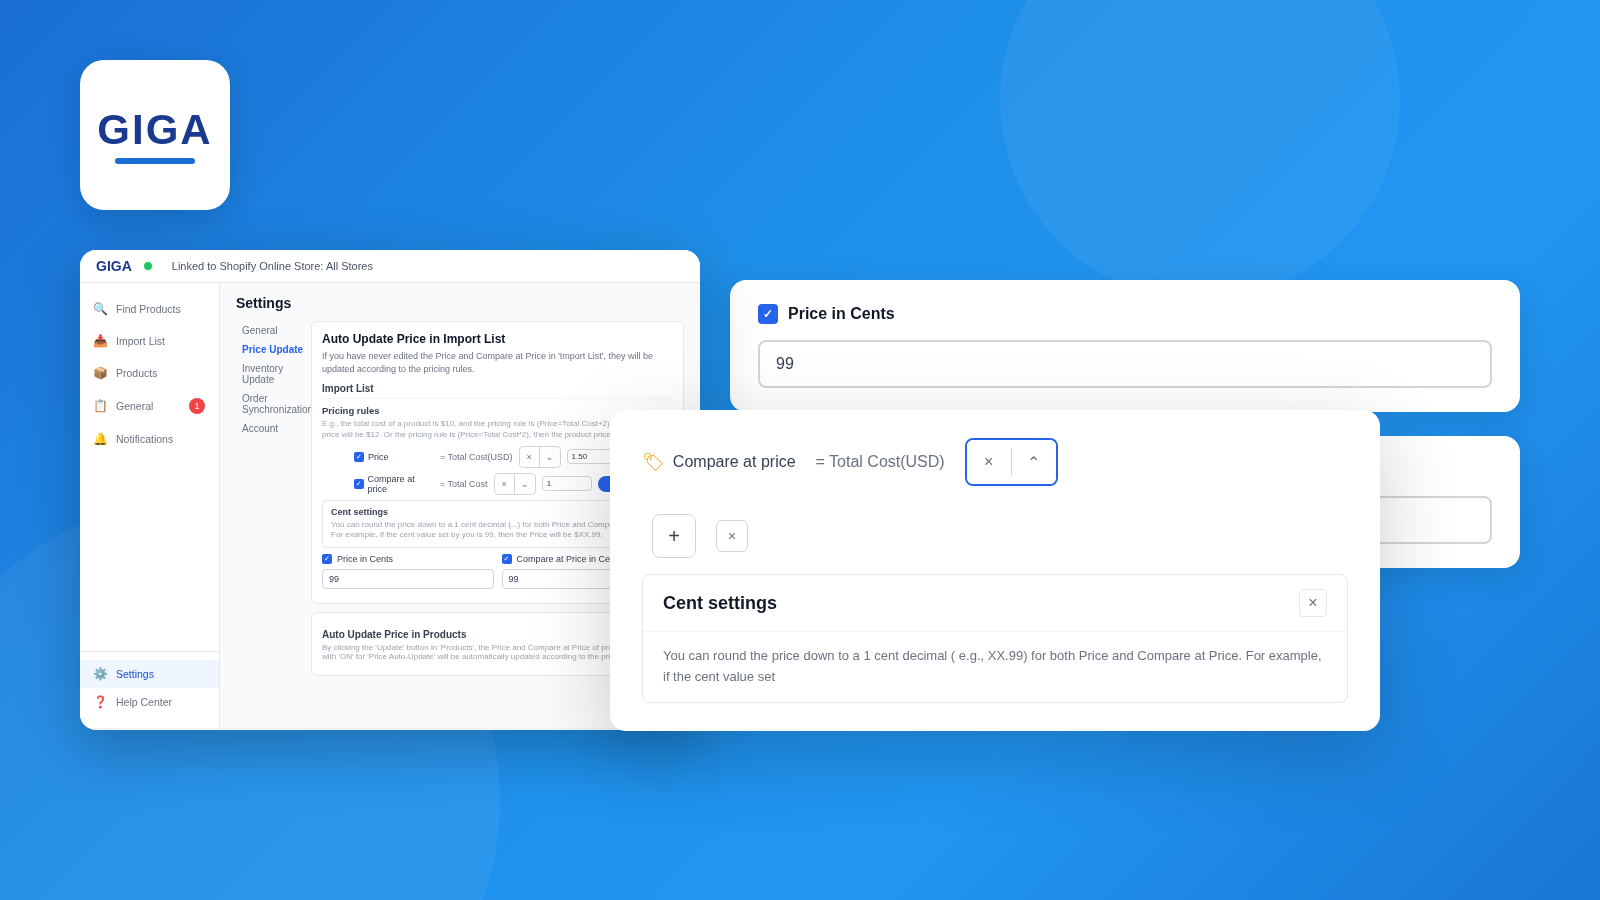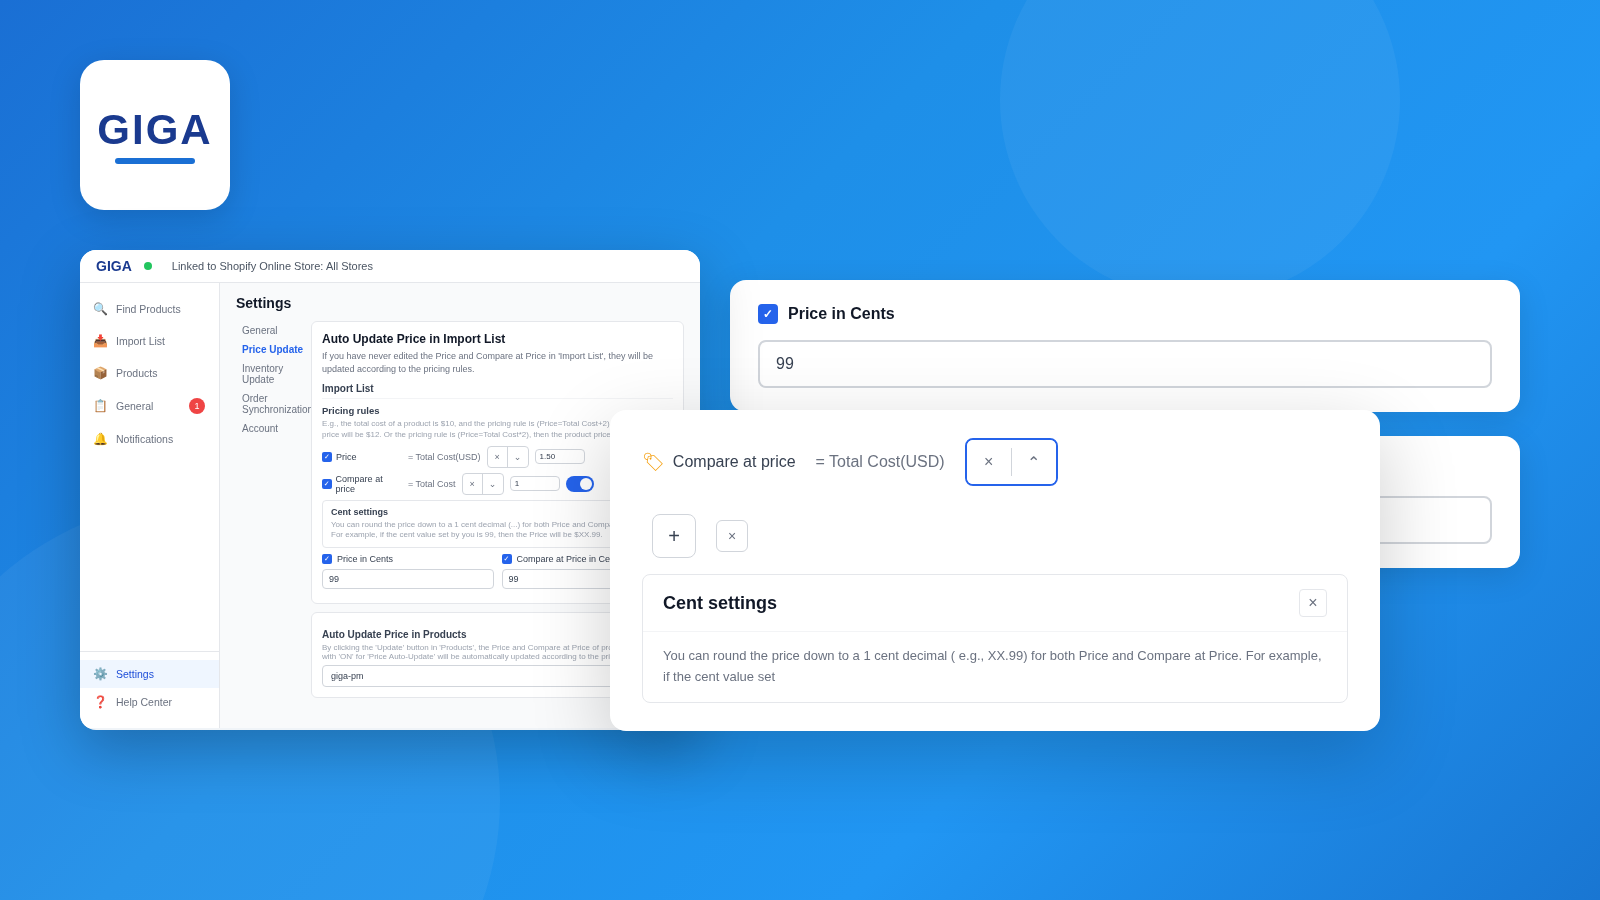--- a/index.html
+++ b/index.html
@@ -259,20 +259,21 @@
     }
 
     .price-label {
       font-size: 9px;
       color: #374151;
       font-weight: 500;
       width: 80px;
       display: flex;
       align-items: center;
       gap: 4px;
+      margin-left: 32px;
     }
 
     .price-eq {
       font-size: 9px;
       color: #6b7280;
     }
 
     .price-ops {
       display: flex;
       align-items: center;
@@ -796,24 +797,20 @@
                     <span class="checkbox-label-sm">Compare at Price in Cents</span>
                   </div>
                   <input class="text-input-sm" value="99" style="">
                 </div>
               </div>
             </div>
 
             <div class="import-list-box">
               <div class="auto-update-title">Auto Update Price in Products</div>
               <div class="auto-update-desc">By clicking the 'Update' button in 'Products', the Price and Compare at Price of products selected with 'ON' for 'Price Auto-Update' will be automatically updated according to the pricing rules.</div>
-              <div class="store-dropdown-sm">
-                <span>giga-pm</span>
-                <span>▼</span>
-              </div>
             </div>
           </div>
         </div>
 
         <div class="refresh-btn">↻</div>
       </div>
     </div>
   </div>
 
   <div class="popup-overlay">

